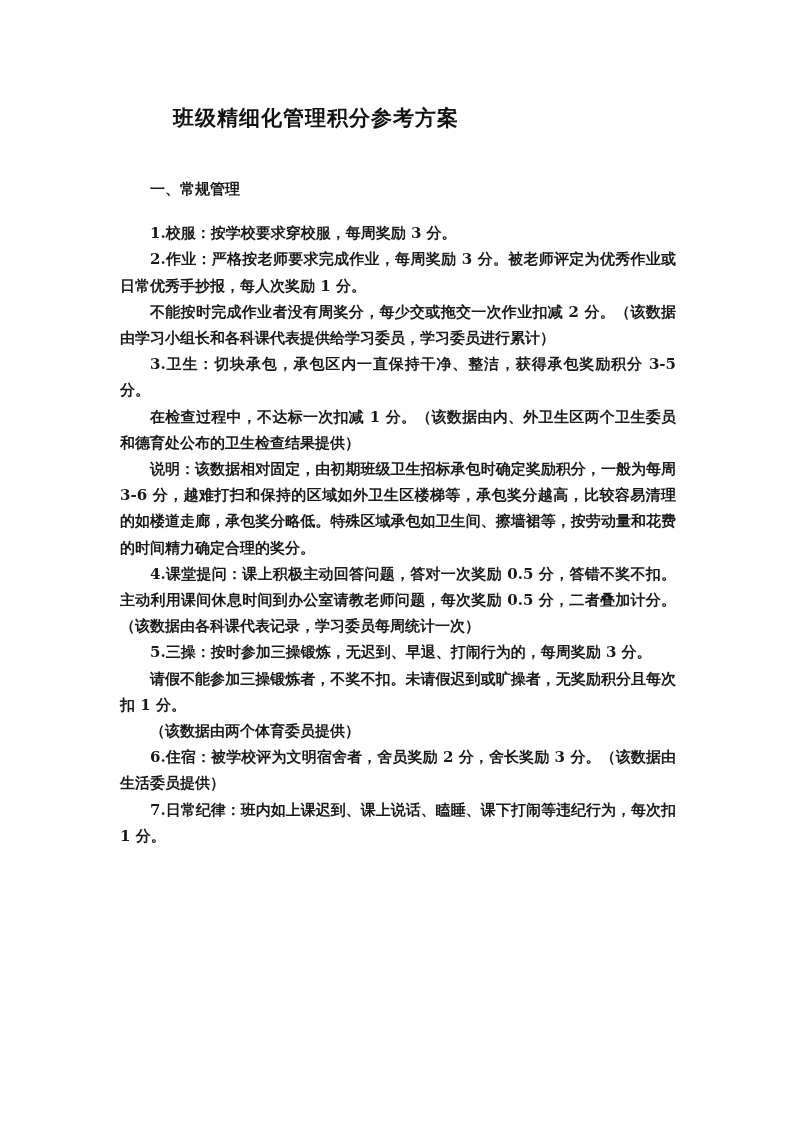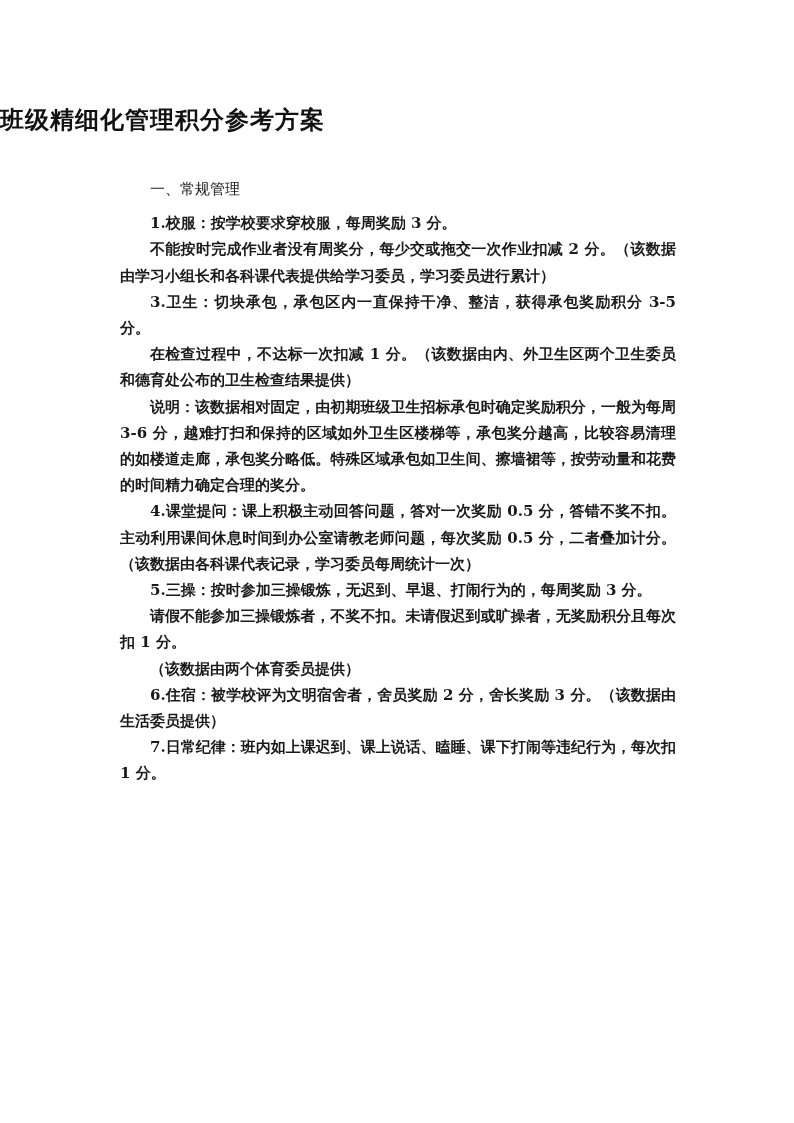--- a/index.html
+++ b/index.html
@@ -3,40 +3,41 @@
 <meta charset="utf-8">
 <style>
   html, body { margin: 0; padding: 0; background: #ffffff; }
   body { width: 794px; height: 1123px; position: relative; overflow: hidden; }
   .page {
     position: absolute; left: 0; top: 0; width: 794px; height: 1123px;
     background: #ffffff; color: #1a1a1a;
     font-family: "DejaVu Serif", "Liberation Serif", serif;
   }
   .title {
-    position: absolute; top: 104px; left: 0; width: 632px; text-align: left;
-    font-size: 24px; font-weight: bold; letter-spacing: 1px; color: #111;
+    position: absolute; top: 104px; left: 0; width: 632px; text-align: center;
+    font-size: 21px; font-weight: bold; letter-spacing: 1px; color: #111;
   }
   .body {
     position: absolute; left: 120px; top: 176px; width: 556px;
     font-size: 15px; line-height: 26.2px; text-align: justify;
   }
-  .heading { font-weight: normal; padding-left: 30px; margin-bottom: 8px; }
+  .heading { font-weight: bold; padding-left: 30px; margin-bottom: 18px; }
   .para { text-indent: 30px; margin: 0; font-weight: bold; }
   .para.pad { padding-left: 8px; text-indent: 22px; }
 </style>
 </head>
 <body>
 
 <div class="page">
   <div class="title">班级精细化管理积分参考方案</div>
 
   <div class="body">
     <div class="heading">一、常规管理</div>
     <p class="para">1.校服：按学校要求穿校服，每周奖励 3 分。</p>
+    <p class="para">2.作业：严格按老师要求完成作业，每周奖励 3 分。被老师评定为优秀作业或日常优秀手抄报，每人次奖励 1 分。</p>
     <p class="para">不能按时完成作业者没有周奖分，每少交或拖交一次作业扣减 2 分。（该数据由学习小组长和各科课代表提供给学习委员，学习委员进行累计）</p>
     <p class="para">3.卫生：切块承包，承包区内一直保持干净、整洁，获得承包奖励积分 3-5 分。</p>
     <p class="para">在检查过程中，不达标一次扣减 1 分。（该数据由内、外卫生区两个卫生委员和德育处公布的卫生检查结果提供）</p>
     <p class="para">说明：该数据相对固定，由初期班级卫生招标承包时确定奖励积分，一般为每周 3-6 分，越难打扫和保持的区域如外卫生区楼梯等，承包奖分越高，比较容易清理的如楼道走廊，承包奖分略低。特殊区域承包如卫生间、擦墙裙等，按劳动量和花费的时间精力确定合理的奖分。</p>
     <p class="para">4.课堂提问：课上积极主动回答问题，答对一次奖励 0.5 分，答错不奖不扣。主动利用课间休息时间到办公室请教老师问题，每次奖励 0.5 分，二者叠加计分。（该数据由各科课代表记录，学习委员每周统计一次）</p>
     <p class="para">5.三操：按时参加三操锻炼，无迟到、早退、打闹行为的，每周奖励 3 分。</p>
     <p class="para">请假不能参加三操锻炼者，不奖不扣。未请假迟到或旷操者，无奖励积分且每次扣 1 分。</p>
     <p class="para pad">（该数据由两个体育委员提供）</p>
     <p class="para">6.住宿：被学校评为文明宿舍者，舍员奖励 2 分，舍长奖励 3 分。（该数据由生活委员提供）</p>
     <p class="para">7.日常纪律：班内如上课迟到、课上说话、瞌睡、课下打闹等违纪行为，每次扣 1 分。</p>

